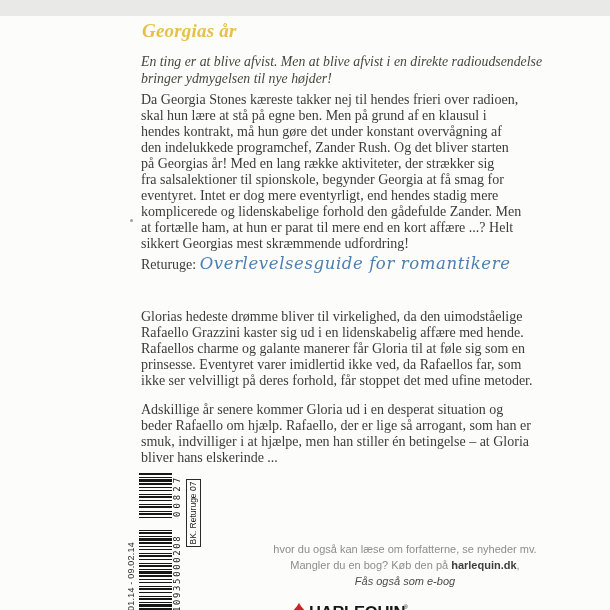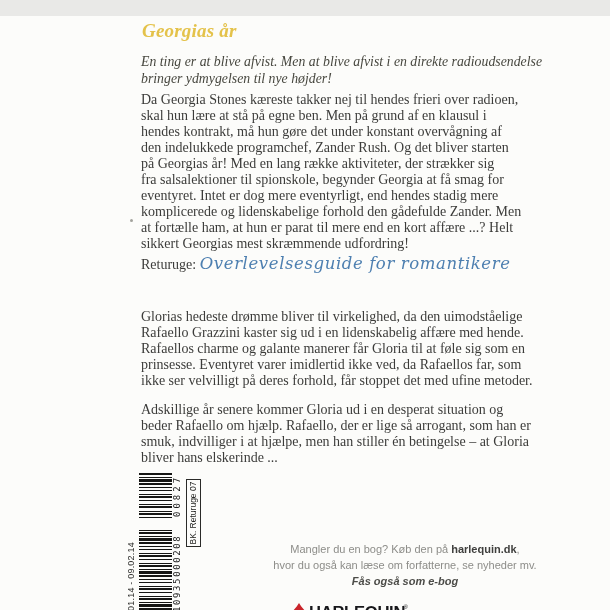--- a/index.html
+++ b/index.html
@@ -37,21 +37,21 @@
   
   .promo {
     position:absolute; left:235px; top:526px; width:340px; text-align:center;
     font-family:"Liberation Sans","DejaVu Sans",sans-serif;
     font-size:11px; line-height:15.5px; color:#8d8d89;
   }
   .promo b { color:#3f3f3d; }
   .ebook {
     position:absolute; left:235px; top:559px; width:340px; text-align:center;
     font-family:"Liberation Sans","DejaVu Sans",sans-serif;
-    font-weight:bold; font-style:italic; font-size:11px; color:#4c4c48;
+    font-weight:normal; font-style:italic; font-size:11px; color:#4c4c48;
   }
   .price {
     position:absolute; left:206px; top:591px;
     font-size:17px; color:#3a3a36; letter-spacing:0.3px;
   }
   .logo {
     position:absolute; left:291px; top:587px;
     display:flex; align-items:flex-start; gap:2px;
     font-family:"Liberation Sans","DejaVu Sans",sans-serif;
   }
@@ -142,22 +142,22 @@
   <div class="bc">
     <div class="bc-date">13.01.14 - 09.02.14</div>
     <div class="bc-bars-main bars"></div>
     <div class="bc-bars-supp bars"></div>
     <div class="bc-num-main">5710935000208</div>
     <div class="bc-num-supp">00827</div>
     <div class="bc-box">BK. Returuge 07</div>
   </div>
 
   <div class="promo">
+    <div>hvor du også kan læse om forfatterne, se nyheder mv.</div>
     <div><span>Mangler du en bog? Køb den på </span><b>harlequin.dk</b><span>,</span></div>
-    <div>hvor du også kan læse om forfatterne, se nyheder mv.</div>
   </div>
 
   <div class="ebook">Fås også som e-bog</div>
 
   <div class="price">43,99 kr</div>
 
   <div class="logo">
     <svg width="16" height="19" viewBox="0 0 16 19">
       <path d="M8 0 L10.3 3.4 L15.2 9.3 L8 19 L0.8 9.3 L5.7 3.4 Z" fill="var(--logo-red,#c9252b)"></path>
       <text x="8" y="13.2" text-anchor="middle" font-size="9.5" font-weight="bold" fill="#ffffff" font-family="Liberation Sans, sans-serif">H</text>

